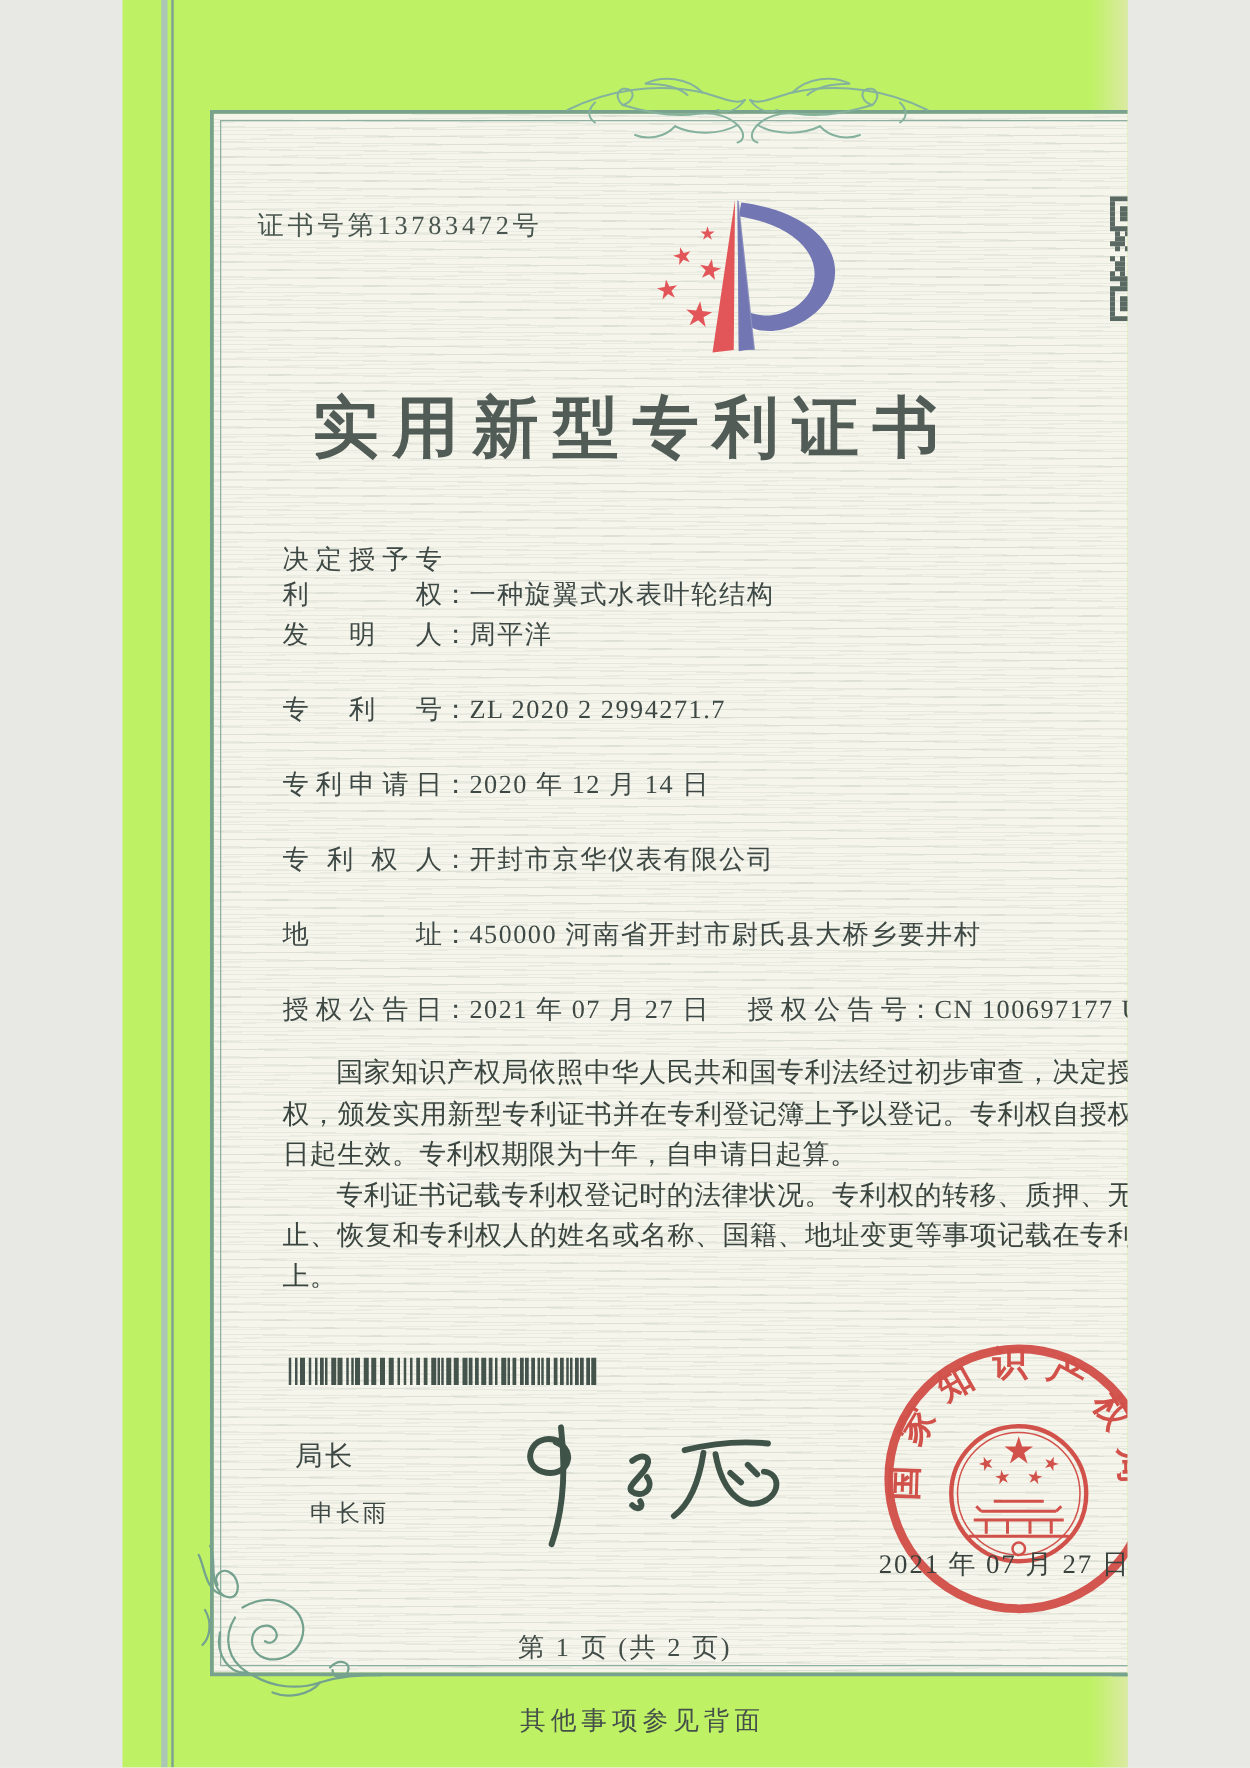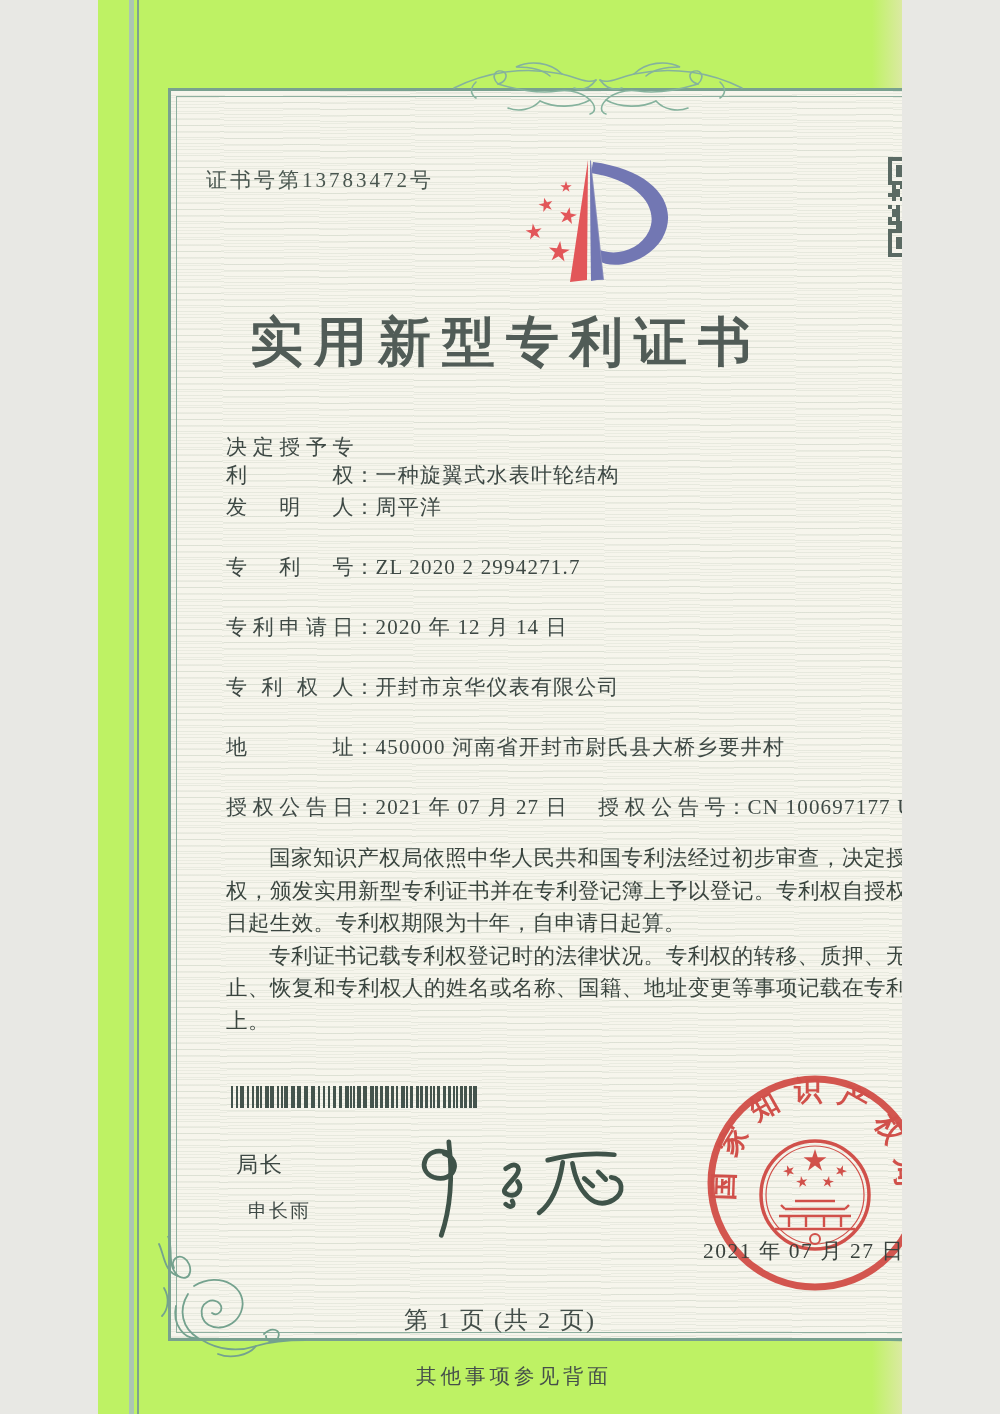--- a/index.html
+++ b/index.html
@@ -40,21 +40,21 @@
     font-size:21.5px;line-height:32.6px;text-align:justify;letter-spacing:.4px;color:#3a453f;}
   .paras p{margin:0;text-indent:2em;}
   .barcode{position:absolute;left:131px;top:1086px;width:252px;height:22px;}
   .director-title{position:absolute;left:138px;top:1150px;font-size:22px;letter-spacing:2px;}
   .director-name{position:absolute;left:150px;top:1198px;font-size:19px;letter-spacing:2px;}
   .signature{position:absolute;left:282px;top:1130px;width:258px;height:114px;}
   .seal{position:absolute;left:601px;top:1067px;width:232px;height:232px;opacity:.93;}
   .seal-date{position:absolute;left:605px;top:1236px;width:240px;font-size:21.5px;
     letter-spacing:1.5px;color:#39423d;z-index:5;}
   .page-indicator{position:absolute;left:0;right:0;top:1304px;text-align:center;
-    font-size:24px;letter-spacing:2px;color:#434e49;}
+    font-size:21px;letter-spacing:2px;color:#434e49;}
   .back-note{position:absolute;left:0;right:0;top:1362px;text-align:center;
     font-size:20.5px;letter-spacing:4px;color:#454f4a;padding-left:28px;}
 </style>
 </head>
 <body>
 
 <div class="page">
   <div class="edge-a"></div>
   <div class="edge-b"></div>
   <div class="right-strip"></div>

